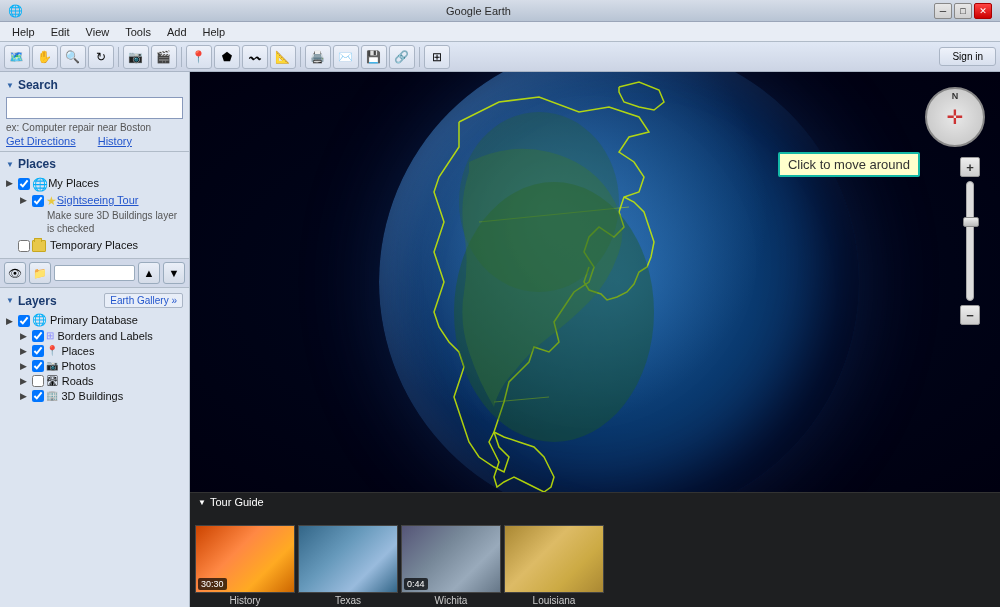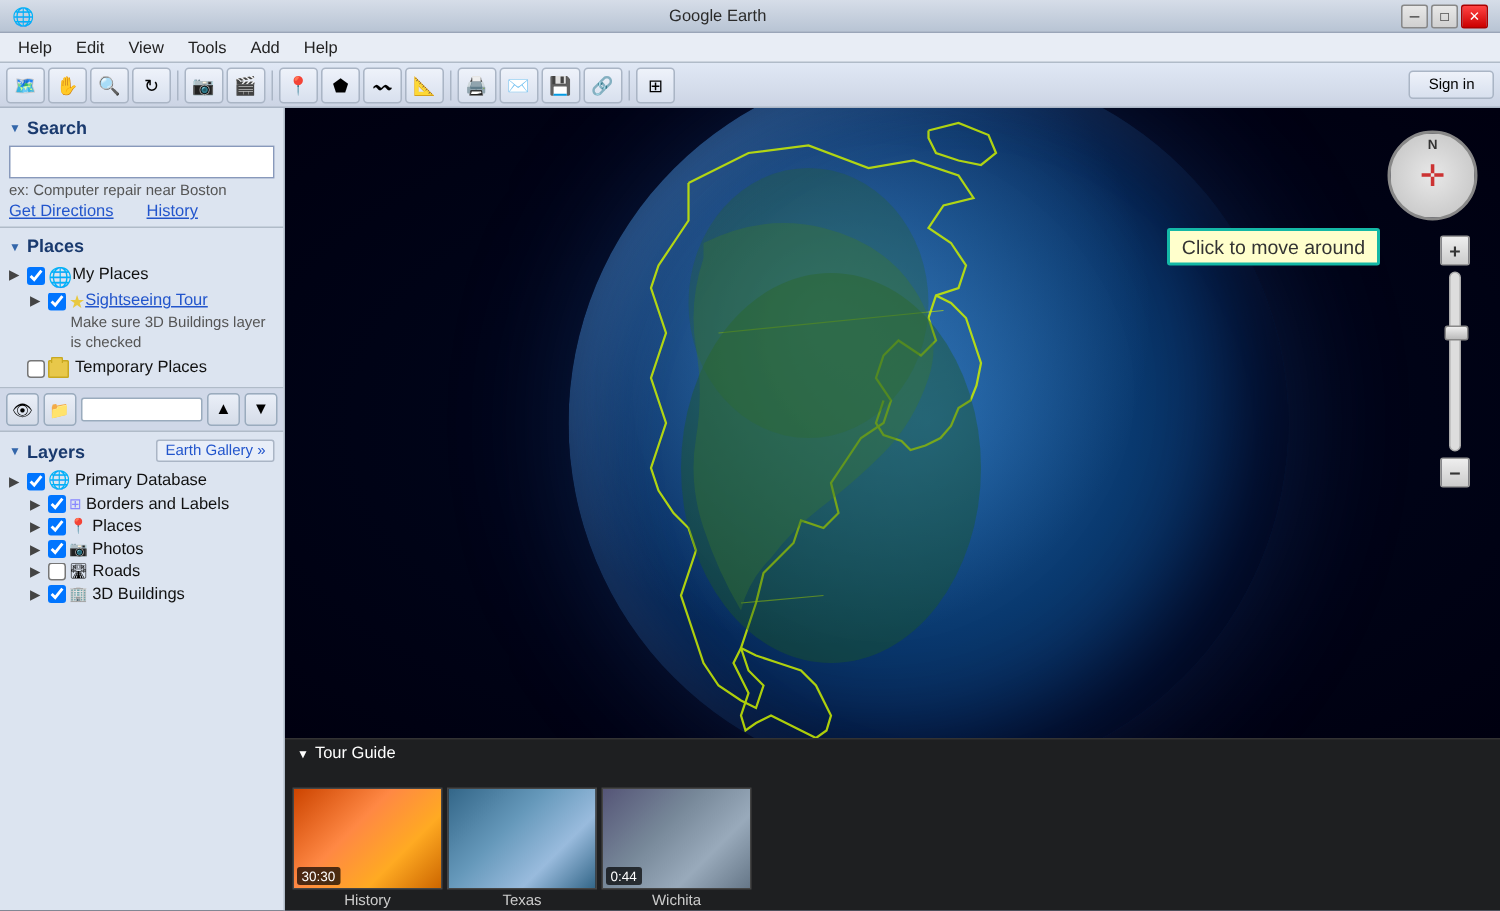--- a/index.html
+++ b/index.html
@@ -631,19 +631,25 @@
         <div class="tour-thumb">
           <div class="tour-img-box">
             <div class="tour-img-inner thumb-wichita"></div>
             <span class="tour-badge">0:44</span>
           </div>
           <span class="tour-label">Wichita</span>
         </div>
 
 
 
+        <div class="tour-thumb">
+          <div class="tour-img-box">
+            <div class="tour-img-inner thumb-louisiana"></div>
+          </div>
+          <span class="tour-label">Louisiana</span>
+        </div>
 
 
       </div>
     </div>
 
   </div>
 </div>
 
 </body></html>

